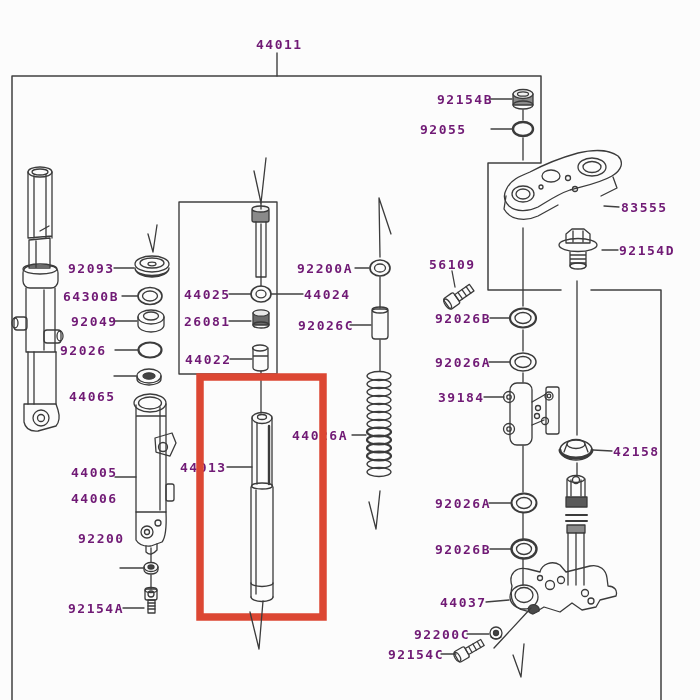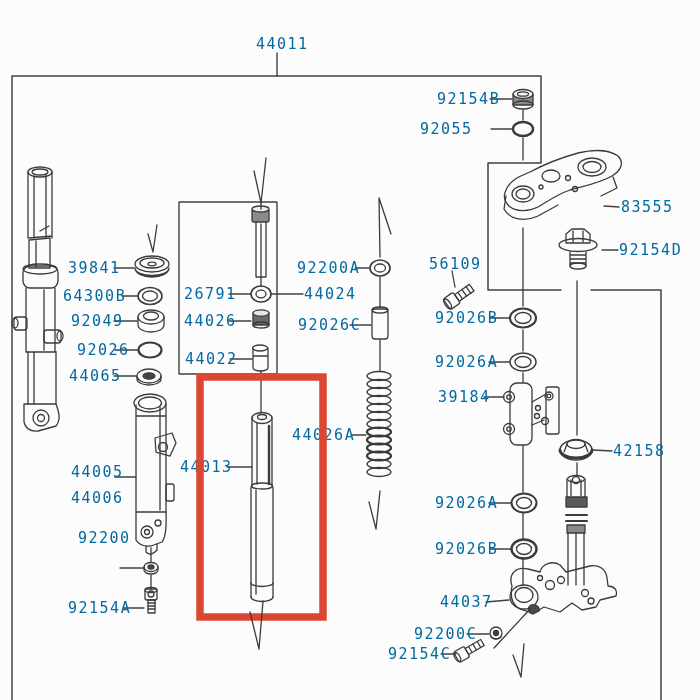--- a/index.html
+++ b/index.html
@@ -2,22 +2,22 @@
 <html><head>
 <meta charset="utf-8">
 <style>
   html,body{margin:0;padding:0;background:#ffffff;}
   .stage{position:relative;width:700px;height:700px;background:#fcfcfc;overflow:hidden;
          font-family:"DejaVu Sans Mono","Liberation Mono",monospace;}
   svg.layer{position:absolute;left:0;top:0;}
   .art{z-index:1;}
   .labels{position:absolute;left:0;top:0;width:700px;height:700px;z-index:2;}
   .overlay{z-index:3;}
-  .lbl{position:absolute;font-size:15px;font-weight:normal;letter-spacing:1.5px;
-       color:#0369a1;white-space:nowrap;line-height:13px;}
+  .lbl{position:absolute;font-size:13px;font-weight:bold;letter-spacing:1.5px;
+       color:#701a75;white-space:nowrap;line-height:13px;}
 </style>
 </head>
 <body>
 
 <div class="stage">
 
   <svg class="layer art" width="700" height="700" viewBox="0 0 700 700" fill="none" stroke="#3b3b3b" stroke-width="1.3" stroke-linecap="round" stroke-linejoin="round">
 
     <g>
       <path d="M12,76 H541 V163 H488 V290 H561 M591,290 H661 V700 M12,76 V700" stroke="#404040" stroke-width="1.5"></path>
@@ -272,31 +272,31 @@
       <path d="M157,225 L153,252 M148,234 L153,252"></path>
       <path d="M266,158 L261,203 M254,171 L261,203"></path>
       <path d="M379,198 L380,257 M379,198 L391,234"></path>
       <path d="M380,491 L376,529 M369,502 L376,529"></path>
       <path d="M524,644 L521,677 M513,655 L521,677"></path>
     </g>
   </svg>
 
   <div class="labels">
     <div class="lbl" style="left:256px;top:38px">44011</div>
-    <div class="lbl" style="left:68px;top:262px">39841</div>
+    <div class="lbl" style="left:68px;top:262px">92093</div>
     <div class="lbl" style="left:63px;top:290px">64300B</div>
     <div class="lbl" style="left:71px;top:315px">92049</div>
-    <div class="lbl" style="left:77px;top:344px">92026</div>
-    <div class="lbl" style="left:69px;top:370px">44065</div>
+    <div class="lbl" style="left:60px;top:344px">92026</div>
+    <div class="lbl" style="left:69px;top:390px">44065</div>
     <div class="lbl" style="left:71px;top:466px">44005</div>
     <div class="lbl" style="left:71px;top:492px">44006</div>
     <div class="lbl" style="left:78px;top:532px">92200</div>
     <div class="lbl" style="left:68px;top:602px">92154A</div>
-    <div class="lbl" style="left:184px;top:288px">26791</div>
-    <div class="lbl" style="left:184px;top:315px">44026</div>
+    <div class="lbl" style="left:184px;top:288px">44025</div>
+    <div class="lbl" style="left:184px;top:315px">26081</div>
     <div class="lbl" style="left:185px;top:353px">44022</div>
     <div class="lbl" style="left:180px;top:461px">44013</div>
     <div class="lbl" style="left:297px;top:262px">92200A</div>
     <div class="lbl" style="left:304px;top:288px">44024</div>
     <div class="lbl" style="left:298px;top:319px">92026C</div>
     <div class="lbl" style="left:292px;top:429px">44026A</div>
     <div class="lbl" style="left:437px;top:93px">92154B</div>
     <div class="lbl" style="left:420px;top:123px">92055</div>
     <div class="lbl" style="left:621px;top:201px">83555</div>
     <div class="lbl" style="left:619px;top:244px">92154D</div>

